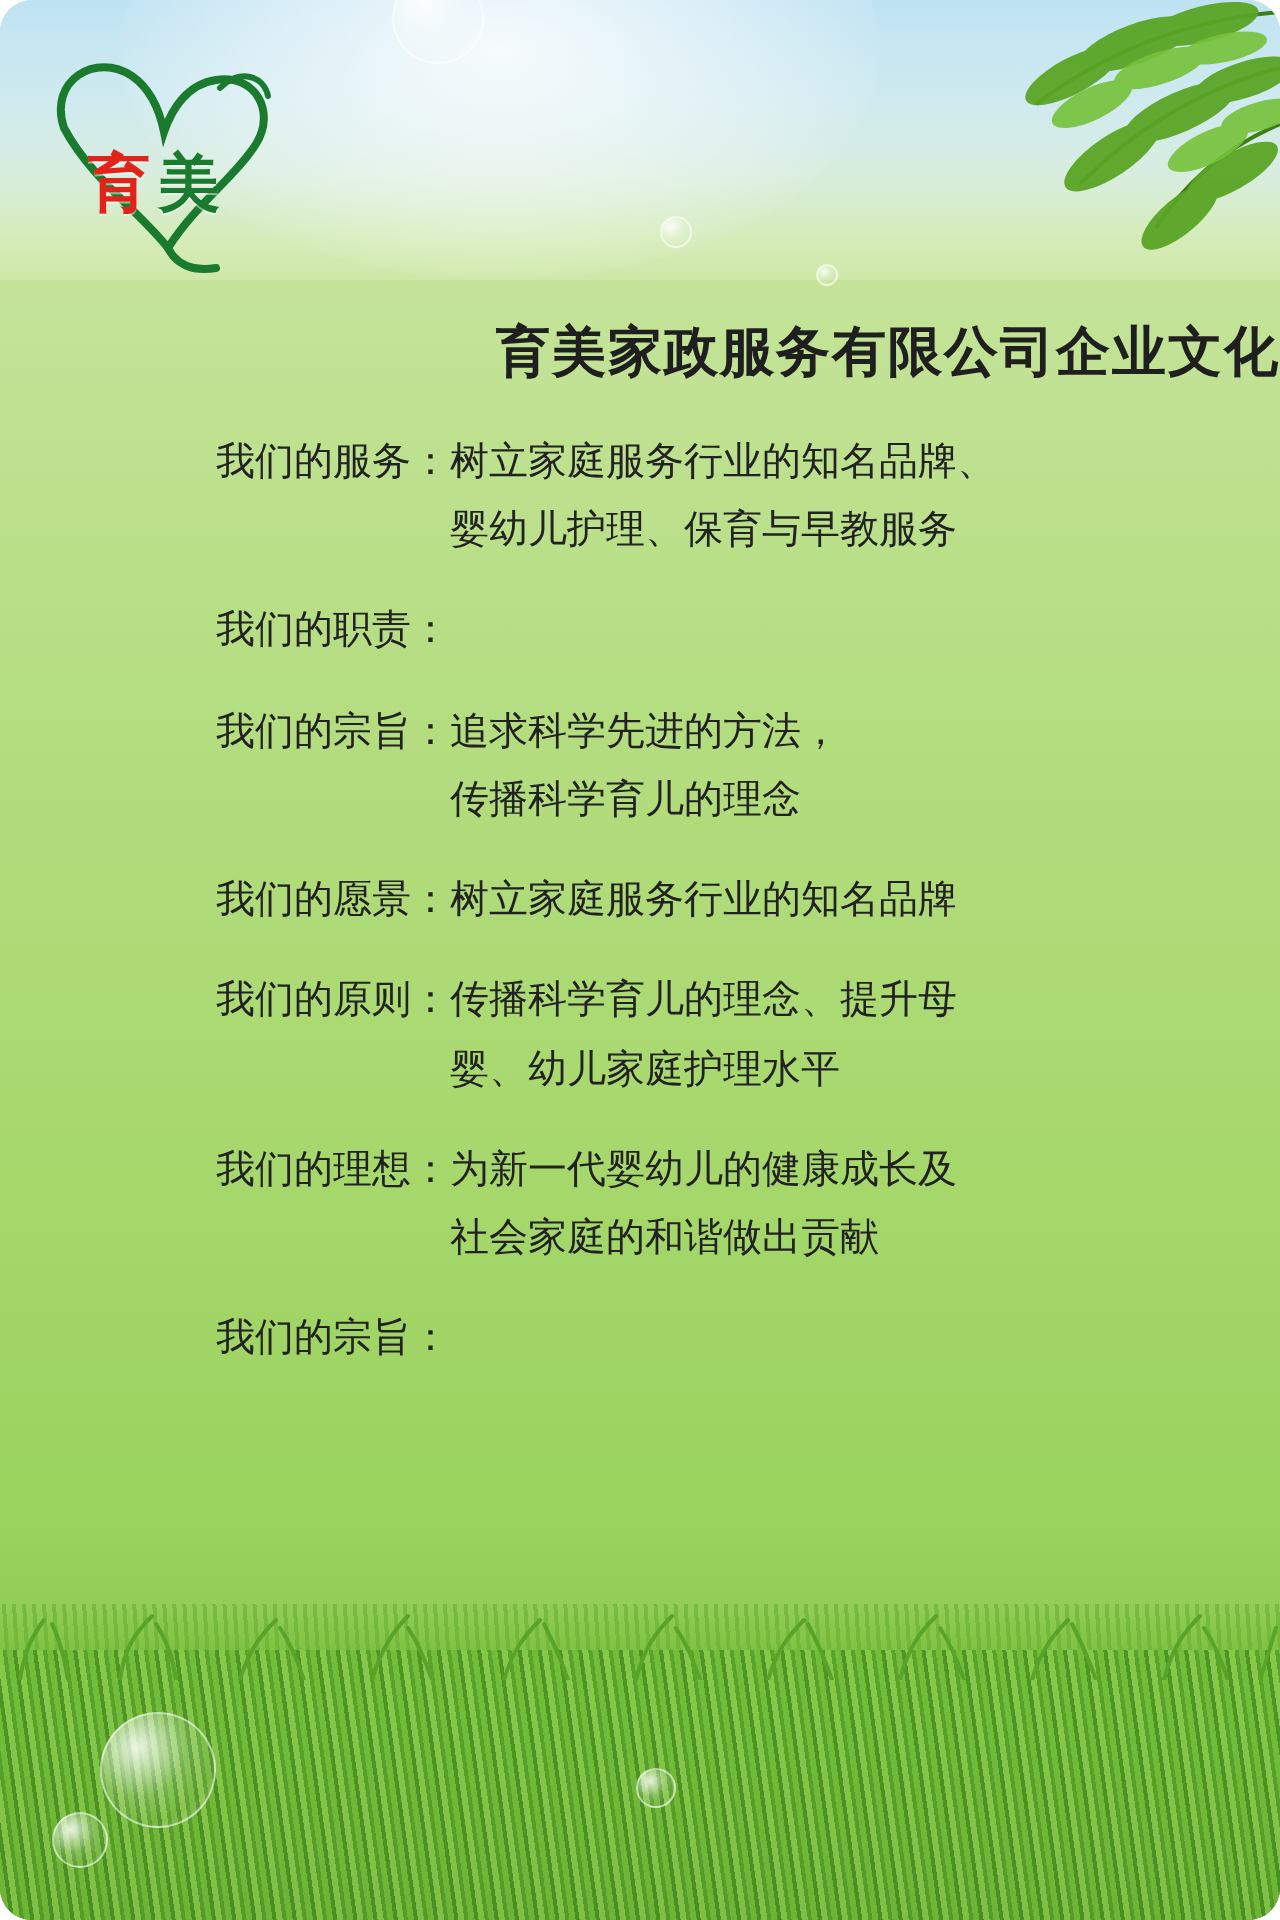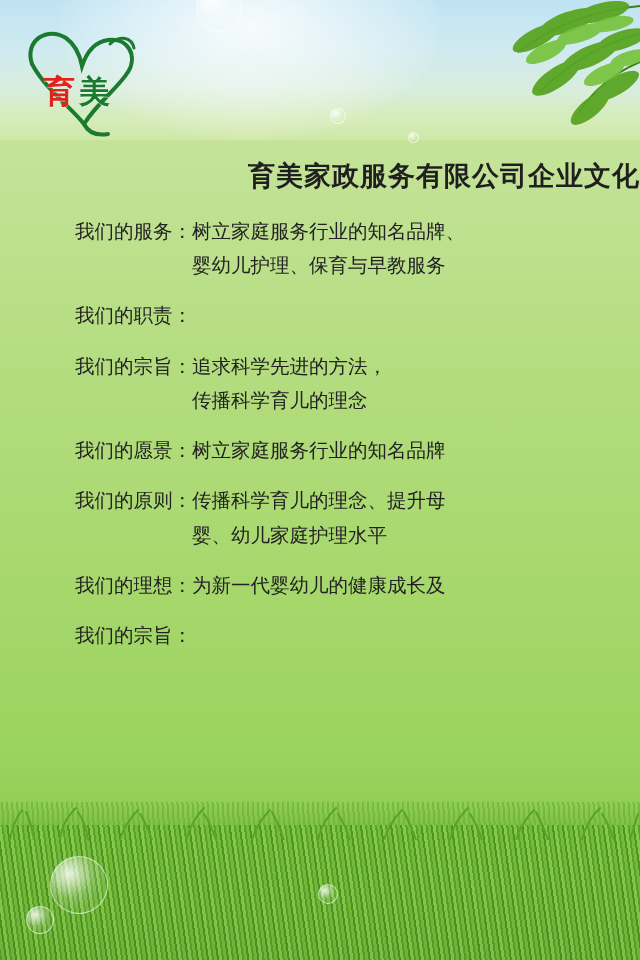--- a/index.html
+++ b/index.html
@@ -19,20 +19,21 @@
     width: 640px;
     height: 960px;
     overflow: hidden;
     background: linear-gradient(to bottom,
         #cfe8a8 0px,
         #c6e49c 120px,
         #b7de84 320px,
         #a8d86e 560px,
         #9ad35e 760px,
         #8ecb52 830px);
+    border-radius: 16px;
   }
 
   
   .sky {
     position: absolute;
     left: 0;
     top: 0;
     width: 640px;
     height: 140px;
     background: linear-gradient(to bottom,
@@ -138,21 +139,21 @@
     text-align: right;
     padding-left: 108px;
     font-size: 27px;
     font-weight: bold;
     color: #1f1f1f;
     letter-spacing: 1px;
     margin-top: 18px;
   }
   .items {
     margin-top: 22px;
-    padding-left: 75px;
+    padding-left: 108px;
     padding-right: 40px;
   }
   .item {
     margin-bottom: 20px;
   }
   .item-row {
     display: flex;
     align-items: flex-start;
     font-size: 19.5px;
     color: #222222;
@@ -269,20 +270,21 @@
             <span class="item-line">婴、幼儿家庭护理水平</span>
           </span>
         </div>
       </div>
 
       <div class="item">
         <div class="item-row">
           <span class="item-label">我们的理想：</span>
           <span class="item-values">
             <span class="item-line">为新一代婴幼儿的健康成长及</span>
+            <span class="item-line">社会家庭的和谐做出贡献</span>
           </span>
         </div>
       </div>
 
       <div class="item">
         <div class="item-row">
           <span class="item-label">我们的宗旨：</span>
         </div>
       </div>
 

